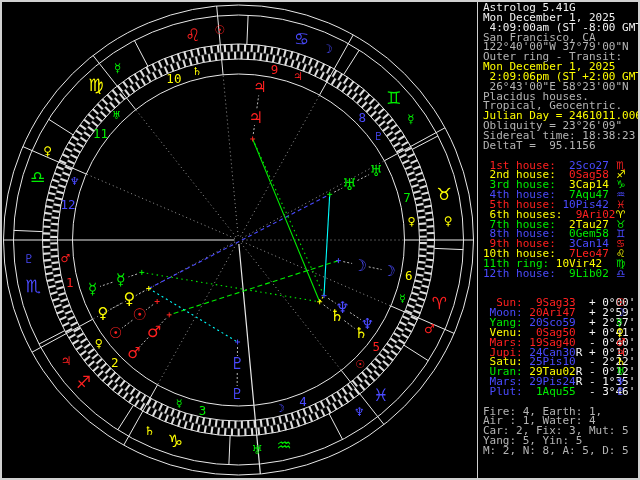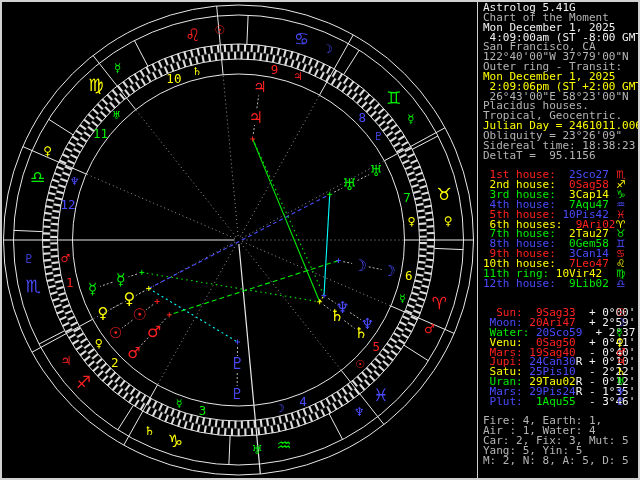--- a/index.html
+++ b/index.html
@@ -522,21 +522,20 @@
       <text x="367.58202406235966" y="323.987088674179" fill="#4a4aff" font-size="15" font-family="&quot;DejaVu Sans&quot;,sans-serif" text-anchor="middle" dominant-baseline="central">♆</text>
       <path d="M235.05114798436395 341.9955865704611H240.05114798436395M237.55114798436395 339.4955865704611V344.4955865704611" stroke="#4a4aff" stroke-width="1"></path>
       <line x1="237.5046356306563" y1="346.99537022587583" x2="237.42091339398254" y2="355.9949808056224" stroke="#cccccc" stroke-width="0.9" stroke-dasharray="2,2"></line>
       <line x1="237.26277139137653" y1="372.99424523403263" x2="237.14183927173664" y2="385.993682738111" stroke="#cccccc" stroke-width="0.9" stroke-dasharray="2,2"></line>
       <text x="237.3464936280503" y="363.994634654286" fill="#4a4aff" font-size="16" font-family="&quot;DejaVu Sans&quot;,sans-serif" text-anchor="middle" dominant-baseline="central">♇</text>
       <text x="237.0674195058044" y="393.9933365867746" fill="#4a4aff" font-size="15" font-family="&quot;DejaVu Sans&quot;,sans-serif" text-anchor="middle" dominant-baseline="central">♇</text>
     </svg>
   <div id="sep"></div>
   <div id="sidebar">
       <div class="row"><span class="c-white">Astrolog 5.41G</span></div>
-      <div class="row"><span class="c-gray">Chart of the Moment</span></div>
       <div class="row"><span class="c-white">Mon December 1, 2025</span></div>
       <div class="row"><span class="c-white"> 4:09:00am (ST -8:00 GMT)</span></div>
       <div class="row"><span class="c-gray">San Francisco, CA</span></div>
       <div class="row"><span class="c-gray">122°40'00"W 37°79'00"N</span></div>
       <div class="row"><span class="c-gray">Outer ring - Transit:</span></div>
       <div class="row"><span class="c-yellow">Mon December 1, 2025</span></div>
       <div class="row"><span class="c-yellow"> 2:09:06pm (ST +2:00 GMT)</span></div>
       <div class="row"><span class="c-gray"> 26°43'00"E 58°23'00"N</span></div>
       <div class="row"><span class="c-gray">Placidus houses.</span></div>
       <div class="row"><span class="c-gray">Tropical, Geocentric.</span></div>
@@ -554,21 +553,21 @@
       <div class="row"><span class="c-green"> 7th house:</span><span class="c-yellow">  2Tau27</span><span class="glyph c-green">♉</span></div>
       <div class="row"><span class="c-blue"> 8th house:</span><span class="c-green">  0Gem58</span><span class="glyph c-blue">♊</span></div>
       <div class="row"><span class="c-red"> 9th house:</span><span class="c-blue">  3Can14</span><span class="glyph c-red">♋</span></div>
       <div class="row"><span class="c-yellow">10th house:</span><span class="c-red">  7Leo47</span><span class="glyph c-yellow">♌</span></div>
       <div class="row"><span class="c-green">11th ring:</span><span class="c-yellow"> 10Vir42</span><span class="glyph c-green">♍</span></div>
       <div class="row"><span class="c-blue">12th house:</span><span class="c-green">  9Lib02</span><span class="glyph c-blue">♎</span></div>
       <div class="row"></div>
       <div class="row"></div>
       <div class="row"><span class="c-red">  Sun:</span><span class="c-red">  9Sag33</span><span class="c-white">  + 0°00'</span><span class="glyph c-red">☉</span></div>
       <div class="row"><span class="c-blue"> Moon:</span><span class="c-red"> 20Ari47</span><span class="c-white">  + 2°59'</span><span class="glyph c-blue">☽</span></div>
-      <div class="row"><span class="c-green"> Water:</span><span class="c-blue"> 20Sco59</span><span class="c-white">  + 2°37'</span><span class="glyph c-green">☿</span></div>
+      <div class="row"><span class="c-green"> Yang:</span><span class="c-blue"> 20Sco59</span><span class="c-white">  + 2°37'</span><span class="glyph c-green">☿</span></div>
       <div class="row"><span class="c-yellow"> Venu:</span><span class="c-red">  0Sag50</span><span class="c-white">  + 0°41'</span><span class="glyph c-yellow">♀</span></div>
       <div class="row"><span class="c-red"> Mars:</span><span class="c-red"> 19Sag40</span><span class="c-white">  - 0°40'</span><span class="glyph c-red">♂</span></div>
       <div class="row"><span class="c-red"> Jupi:</span><span class="c-blue"> 24Can30</span><span class="c-white">R</span><span class="c-white"> + 0°10'</span><span class="glyph c-red">♃</span></div>
       <div class="row"><span class="c-yellow"> Satu:</span><span class="c-blue"> 25Pis10</span><span class="c-white">  - 2°22'</span><span class="glyph c-yellow">♄</span></div>
       <div class="row"><span class="c-green"> Uran:</span><span class="c-yellow"> 29Tau02</span><span class="c-white">R</span><span class="c-white"> - 0°12'</span><span class="glyph c-green">♅</span></div>
       <div class="row"><span class="c-blue"> Mars:</span><span class="c-blue"> 29Pis24</span><span class="c-white">R</span><span class="c-white"> - 1°35'</span><span class="glyph c-blue">♆</span></div>
       <div class="row"><span class="c-blue"> Plut:</span><span class="c-green">  1Aqu55</span><span class="c-white">  - 3°46'</span><span class="glyph c-blue">♇</span></div>
       <div class="row"></div>
       <div class="row"><span class="c-gray">Fire: 4, Earth: 1,</span></div>
       <div class="row"><span class="c-gray">Air : 1, Water: 4</span></div>

